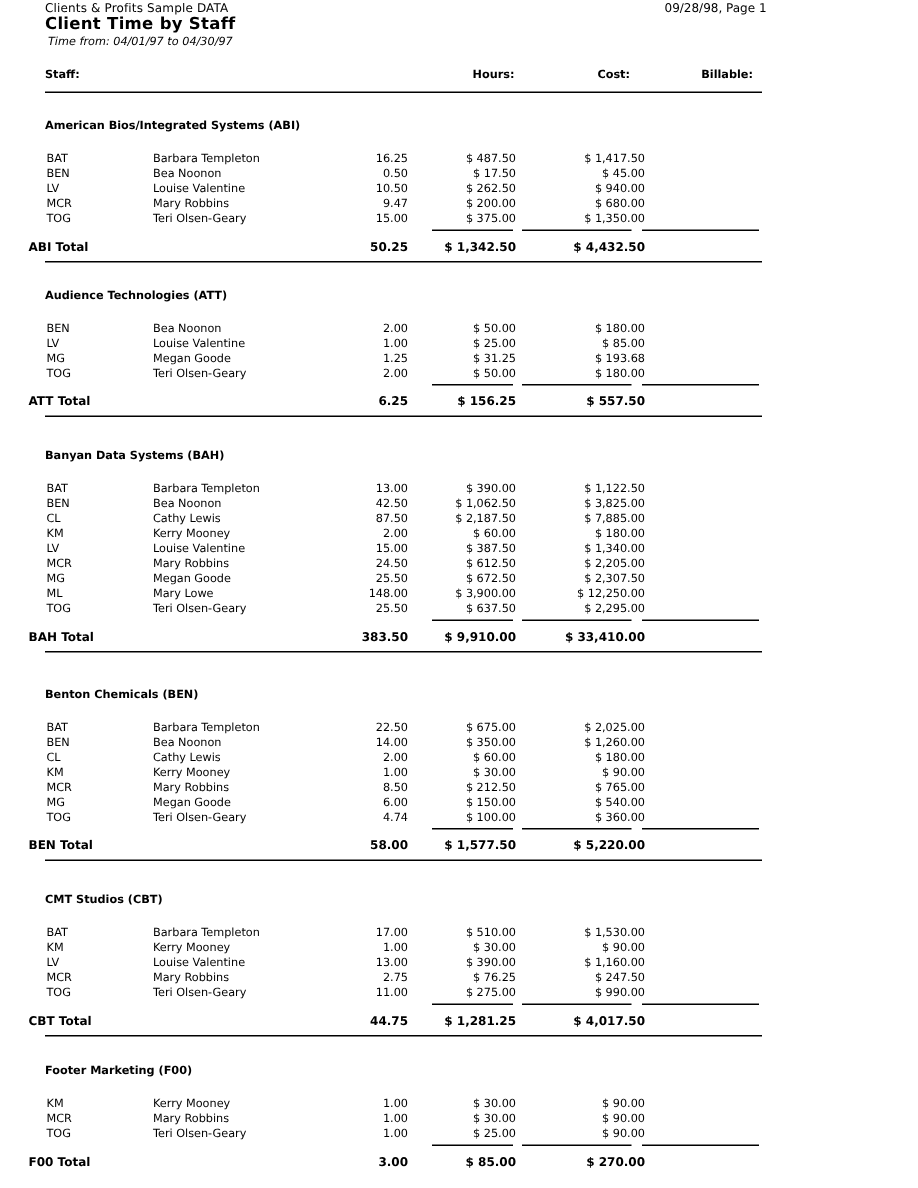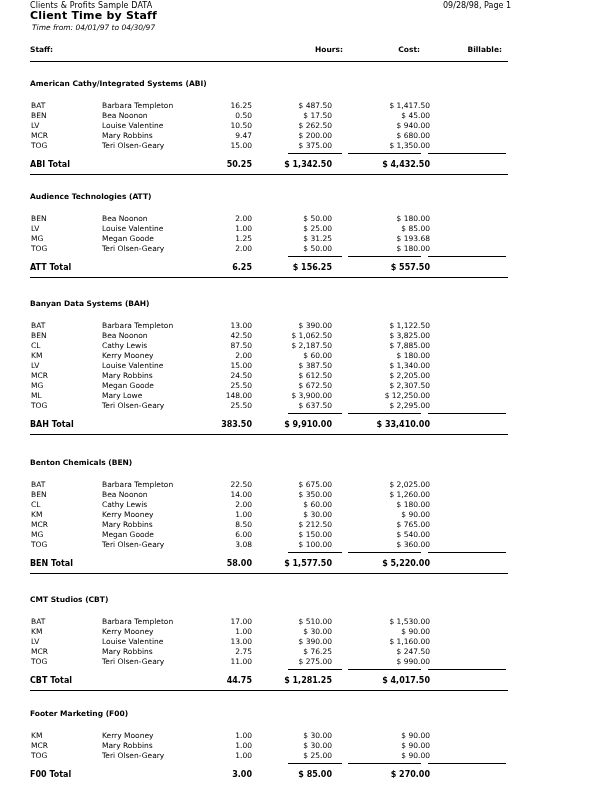--- a/index.html
+++ b/index.html
@@ -8,46 +8,46 @@
   .hdr-date { position:absolute; left:443px; top:1px; font-size:8px; }
   .hdr-title { position:absolute; left:30px; top:9px; font-size:11px; font-weight:bold; letter-spacing:0.2px; }
   .hdr-range { position:absolute; left:32px; top:23px; font-size:7.5px; font-style:italic; }
   .col-head { position:absolute; top:45px; font-size:7.5px; font-weight:bold; }
   .rule { position:absolute; height:1px; background:#000; }
   .client { position:absolute; left:30px; font-size:7.5px; font-weight:bold; }
   .row { position:absolute; left:0; width:540px; height:10px; font-size:7.5px; }
   .row span { position:absolute; top:0; white-space:nowrap; }
   .code { left:31px; }
   .name { left:102px; }
-  .hrs { right:288px; text-align:center; }
-  .cost { right:208px; text-align:center; }
+  .hrs { right:268px; text-align:center; }
+  .cost { right:196px; text-align:center; }
   .bill { right:110px; }
   .tot { font-weight:bold; font-size:8px; }
-  .tot .code { left:30px; }
+  .tot .code { left:19px; }
 </style>
 </head>
 <body>
 
 <div>
   <div class="hdr-app">Clients &amp; Profits Sample DATA</div>
   <div class="hdr-date">09/28/98, Page 1</div>
   <div class="hdr-title">Client Time by Staff</div>
   <div class="hdr-range">Time from: 04/01/97 to 04/30/97</div>
 </div>
 
 <div>
   <div class="col-head" style="left:30px">Staff:</div>
   <div class="col-head" style="right:269px">Hours:</div>
   <div class="col-head" style="right:192px">Cost:</div>
   <div class="col-head" style="right:110px">Billable:</div>
   <div class="rule" style="left:30px;width:478px;top:61px"></div>
 </div>
 
 <div id="report-body">
-    <div class="client" style="top:79px">American Cathy/Integrated Systems (ABI)</div>
+    <div class="client" style="top:79px">American Bios/Integrated Systems (ABI)</div>
     <div class="row" style="top:101px">
         <span class="code">BAT</span>
         <span class="name">Barbara Templeton</span>
         <span class="hrs">16.25</span>
         <span class="cost">$ 487.50</span>
         <span class="bill">$ 1,417.50</span>
       </div>
     <div class="row" style="top:111px">
         <span class="code">BEN</span>
         <span class="name">Bea Noonon</span>
@@ -238,21 +238,21 @@
     <div class="row" style="top:530px">
         <span class="code">MG</span>
         <span class="name">Megan Goode</span>
         <span class="hrs">6.00</span>
         <span class="cost">$ 150.00</span>
         <span class="bill">$ 540.00</span>
       </div>
     <div class="row" style="top:540px">
         <span class="code">TOG</span>
         <span class="name">Teri Olsen-Geary</span>
-        <span class="hrs">3.08</span>
+        <span class="hrs">4.74</span>
         <span class="cost">$ 100.00</span>
         <span class="bill">$ 360.00</span>
       </div>
     <div class="rule" style="left:288px;width:54px;top:552px"></div>
     <div class="rule" style="left:348px;width:73px;top:552px"></div>
     <div class="rule" style="left:428px;width:78px;top:552px"></div>
     <div class="row tot" style="top:559px">
         <span class="code">BEN Total</span>
         <span class="hrs">58.00</span>
         <span class="cost">$ 1,577.50</span>

